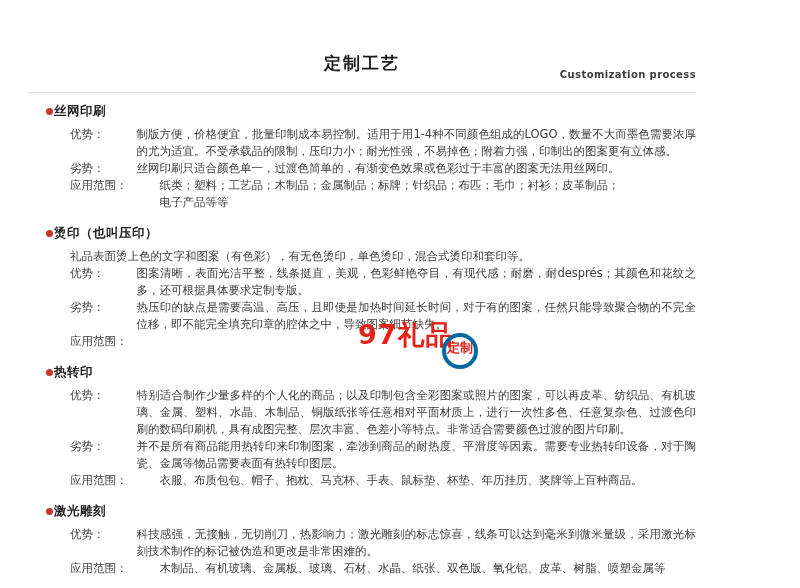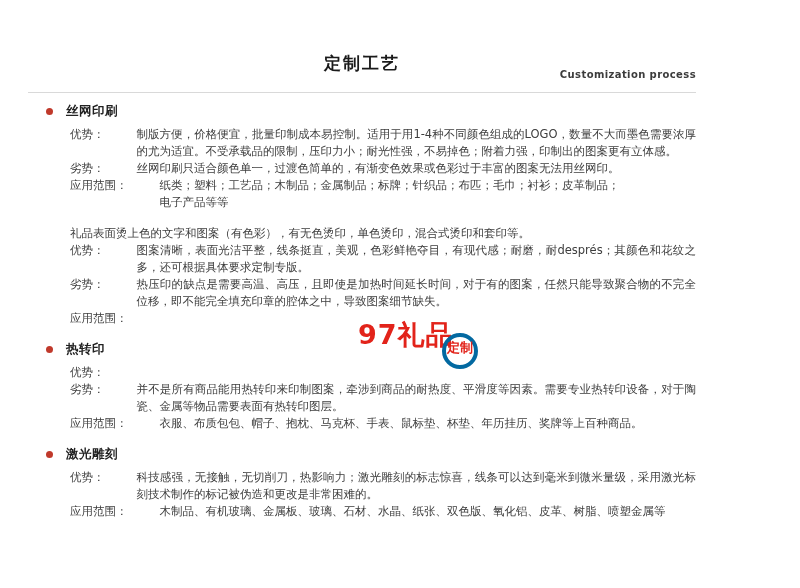--- a/index.html
+++ b/index.html
@@ -48,21 +48,21 @@
     border: 0;
     border-top: 1px solid #d9d9d9;
     margin: 8px 0 10px 0;
   }
   .section {
     margin-bottom: 14px;
   }
   .sec-head {
     display: flex;
     align-items: center;
-    gap: 13px;
+    gap: 1px;
     margin-bottom: 6px;
     padding-left: 18px;
   }
   .bullet {
     width: 7px;
     height: 7px;
     border-radius: 50%;
     background: #c0392b;
     flex: 0 0 auto;
     display: inline-block;
@@ -153,20 +153,24 @@
     <div class="row">
       <span class="label">应用范围：</span>
       <span class="text">
         <span>纸类；塑料；工艺品；木制品；金属制品；标牌；针织品；布匹；毛巾；衬衫；皮革制品；</span>
         <span class="cont">电子产品等等</span>
       </span>
     </div>
   </div>
 
   <div class="section">
+    <div class="sec-head">
+      <span class="bullet"></span>
+      <span class="sec-title">烫印（也叫压印）</span>
+    </div>
     <div class="row">
       <span class="text">礼品表面烫上色的文字和图案（有色彩），有无色烫印，单色烫印，混合式烫印和套印等。</span>
     </div>
     <div class="row">
       <span class="label">优势：</span>
       <span class="text">图案清晰，表面光洁平整，线条挺直，美观，色彩鲜艳夺目，有现代感；耐磨，耐després；其颜色和花纹之多，还可根据具体要求定制专版。</span>
     </div>
     <div class="row">
       <span class="label">劣势：</span>
       <span class="text">热压印的缺点是需要高温、高压，且即使是加热时间延长时间，对于有的图案，任然只能导致聚合物的不完全位移，即不能完全填充印章的腔体之中，导致图案细节缺失。</span>
@@ -178,20 +182,21 @@
     </div>
   </div>
 
   <div class="section">
     <div class="sec-head">
       <span class="bullet"></span>
       <span class="sec-title">热转印</span>
     </div>
     <div class="row">
       <span class="label">优势：</span>
+      <span class="text">特别适合制作少量多样的个人化的商品；以及印制包含全彩图案或照片的图案，可以再皮革、纺织品、有机玻璃、金属、塑料、水晶、木制品、铜版纸张等任意相对平面材质上，进行一次性多色、任意复杂色、过渡色印刷的数码印刷机，具有成图完整、层次丰富、色差小等特点。非常适合需要颜色过渡的图片印刷。</span>
     </div>
     <div class="row">
       <span class="label">劣势：</span>
       <span class="text">并不是所有商品能用热转印来印制图案，牵涉到商品的耐热度、平滑度等因素。需要专业热转印设备，对于陶瓷、金属等物品需要表面有热转印图层。</span>
     </div>
     <div class="row">
       <span class="label">应用范围：</span>
       <span class="text">衣服、布质包包、帽子、抱枕、马克杯、手表、鼠标垫、杯垫、年历挂历、奖牌等上百种商品。</span>
     </div>
   </div>

